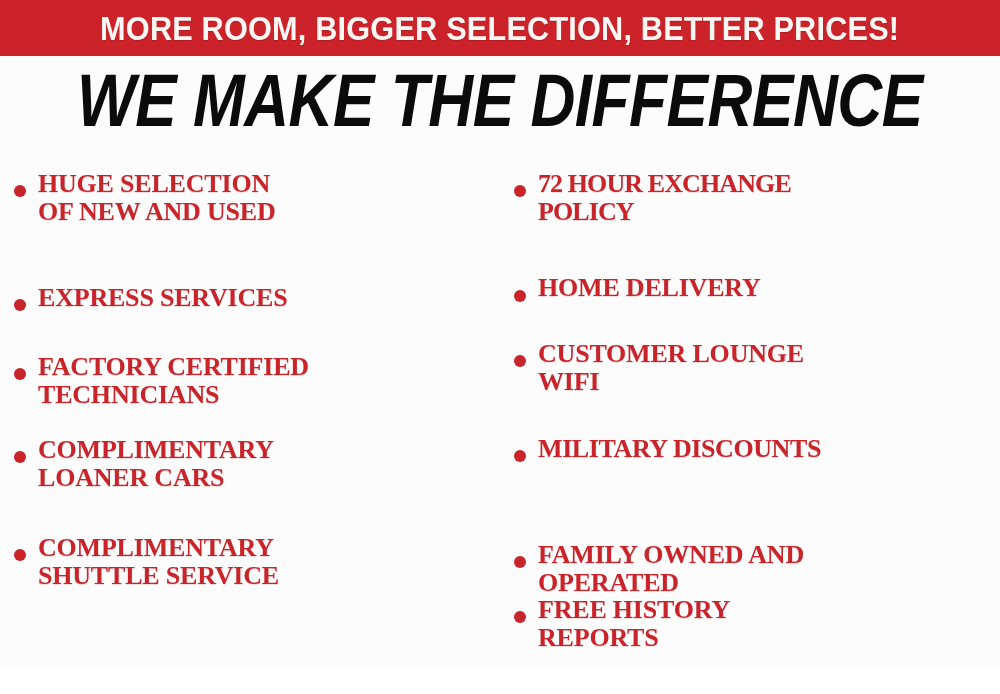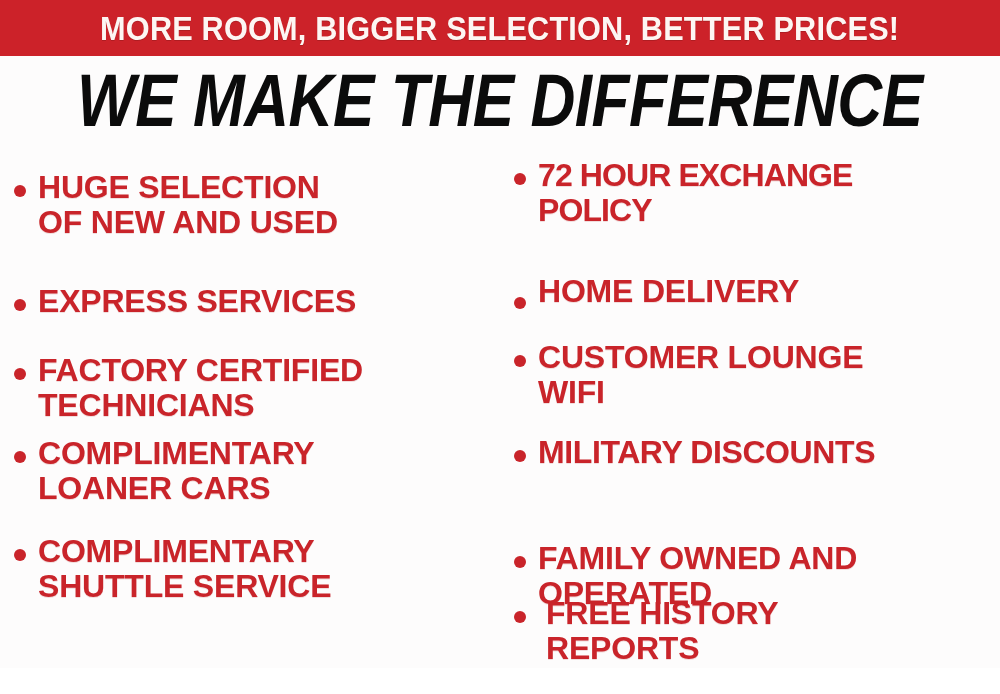--- a/index.html
+++ b/index.html
@@ -101,42 +101,42 @@
     width: 12px;
     height: 12px;
     border-radius: 50%;
     background: #c9242a;
     margin-top: 15px;
     margin-right: 12px;
   }
   .bullet-text {
     flex: 1 1 auto;
     color: #c9242a;
-    font-family: Liberation Sans, sans-serif;
+    font-family: Liberation Serif, serif;
     font-weight: 700;
-    font-size: 32px;
+    font-size: 26px;
     line-height: 1.09;
     letter-spacing: -0.2px;
     white-space: pre-line;
     text-shadow: 0 1px 0 rgba(230,190,190,0.5);
   }
 
   
   .col-left  .it0 { top: 18px;  }
   .col-left  .it1 { top: 132px; }
   .col-left  .it2 { top: 201px; }
   .col-left  .it3 { top: 284px; }
   .col-left  .it4 { top: 382px; }
 
-  .col-right .it0 { top: 6px;  }
+  .col-right .it0 { top: 18px;  }
   .col-right .it1 { top: 122px; align-items: flex-end; }
   .col-right .it2 { top: 188px; }
   .col-right .it3 { top: 283px; }
   .col-right .it4 { top: 346px; margin-top: 43px; }
-  .col-right .it5 { top: 444px; gap: 8px; }
+  .col-right .it5 { top: 444px; }
 
   
   .col-right .it0 .bullet-text { letter-spacing: -0.9px; }
   .col-right .it3 .bullet-text { letter-spacing: -0.4px; }
 </style>
 </head>
 <body>
 
 <div class="poster">
 

